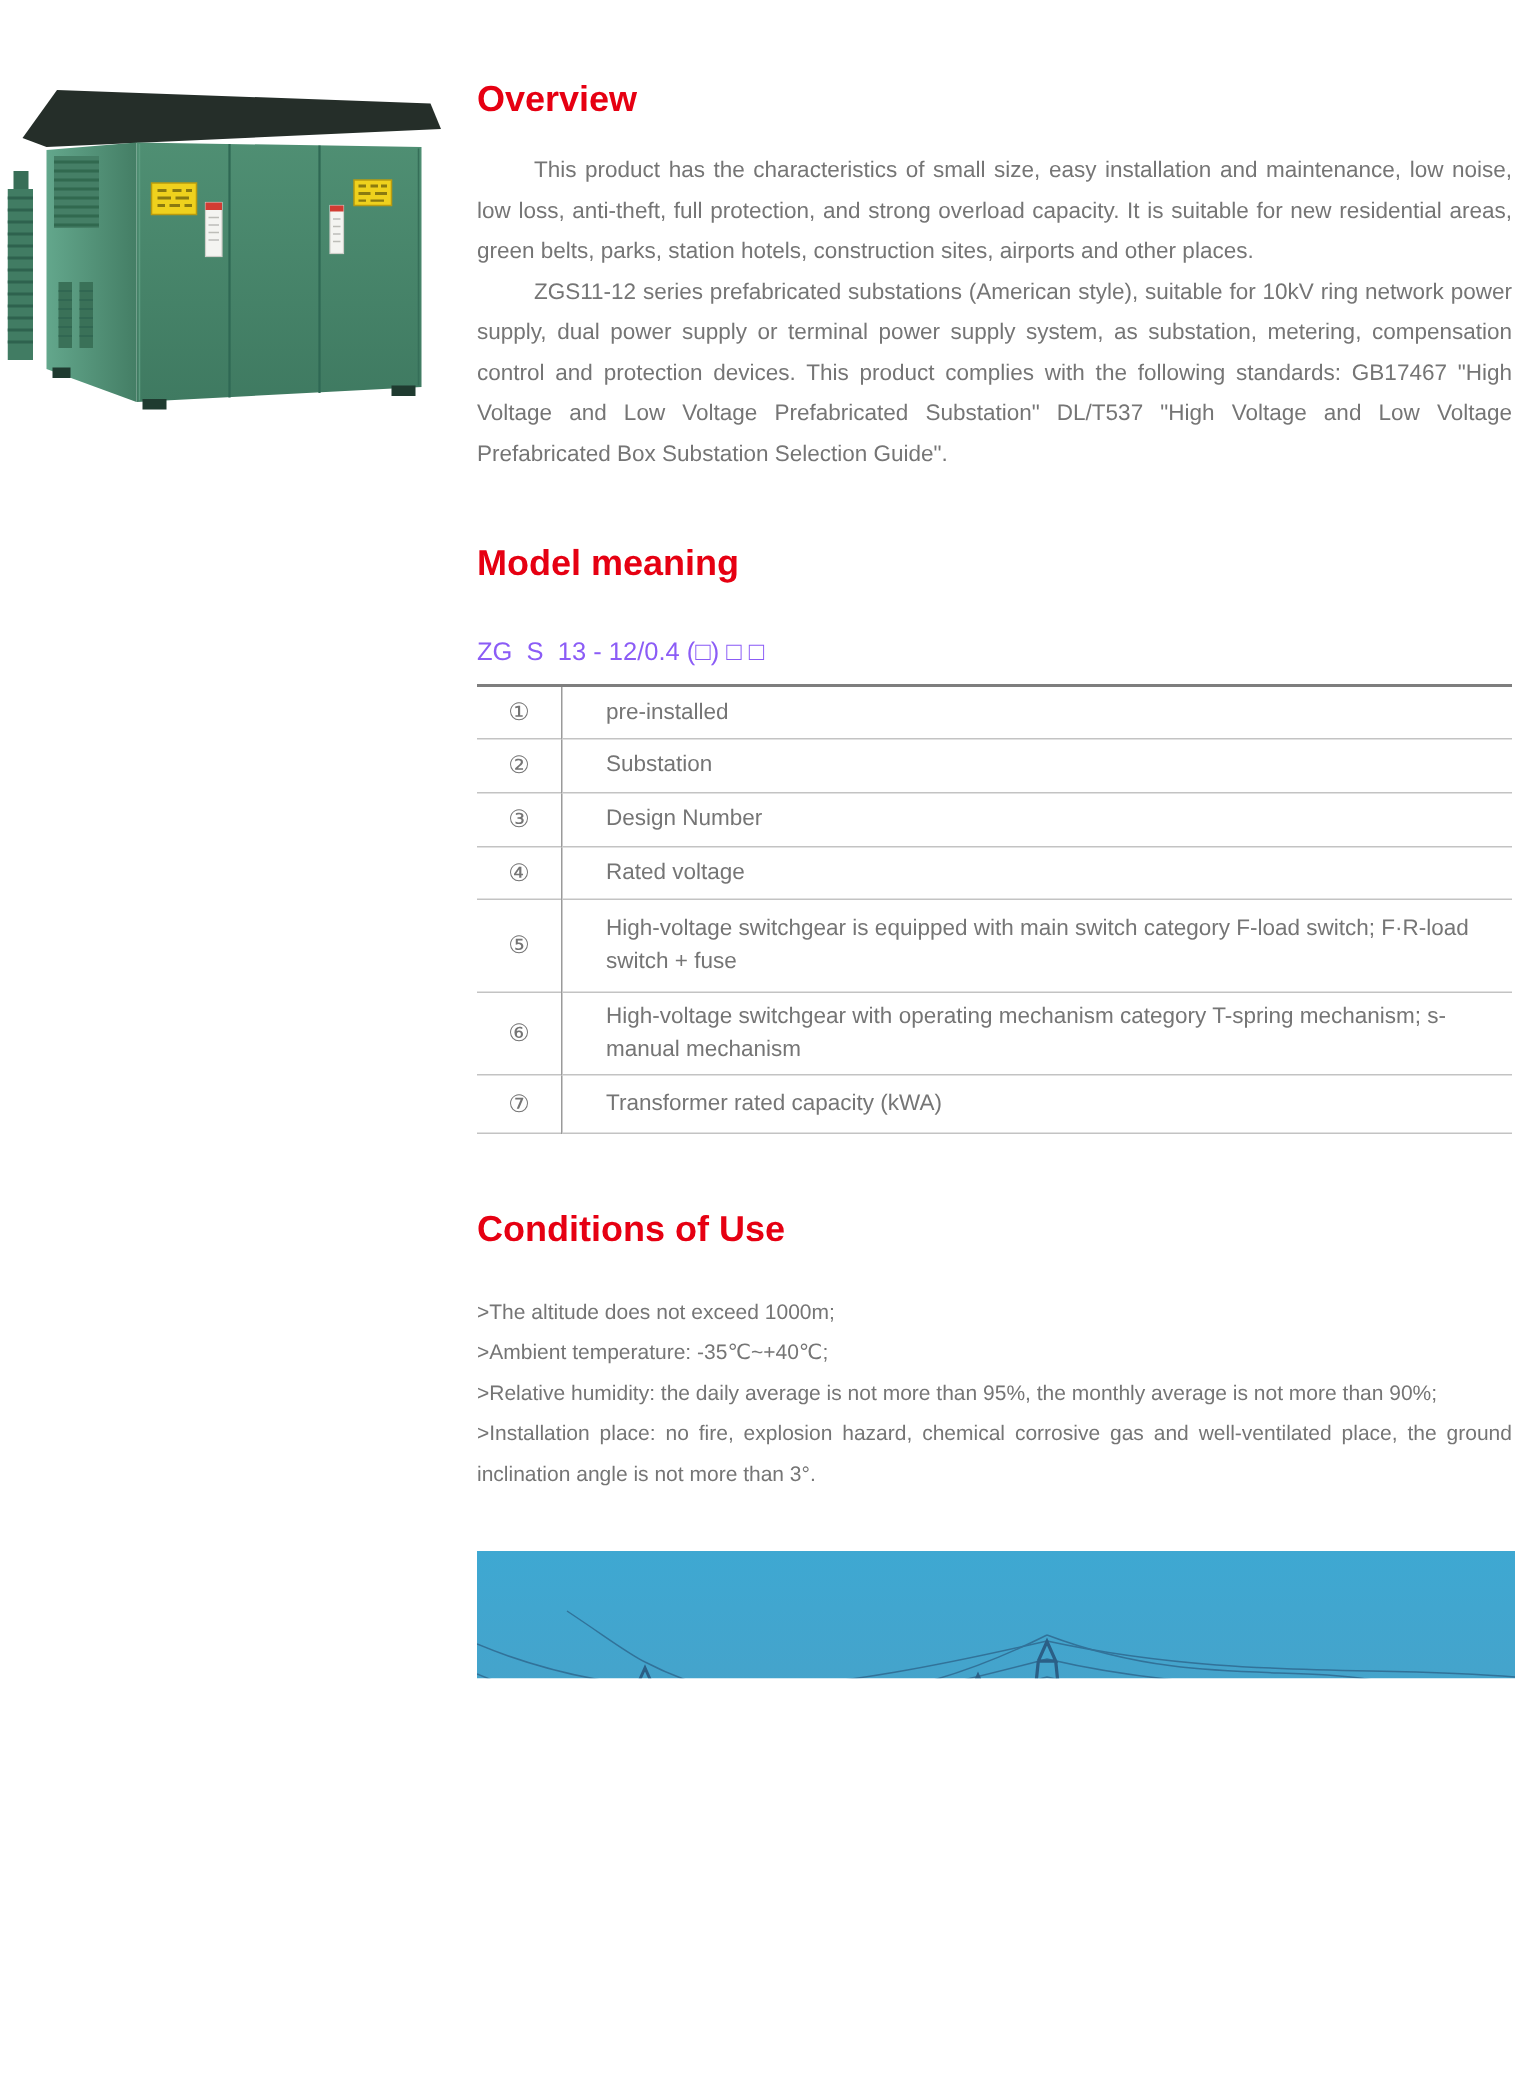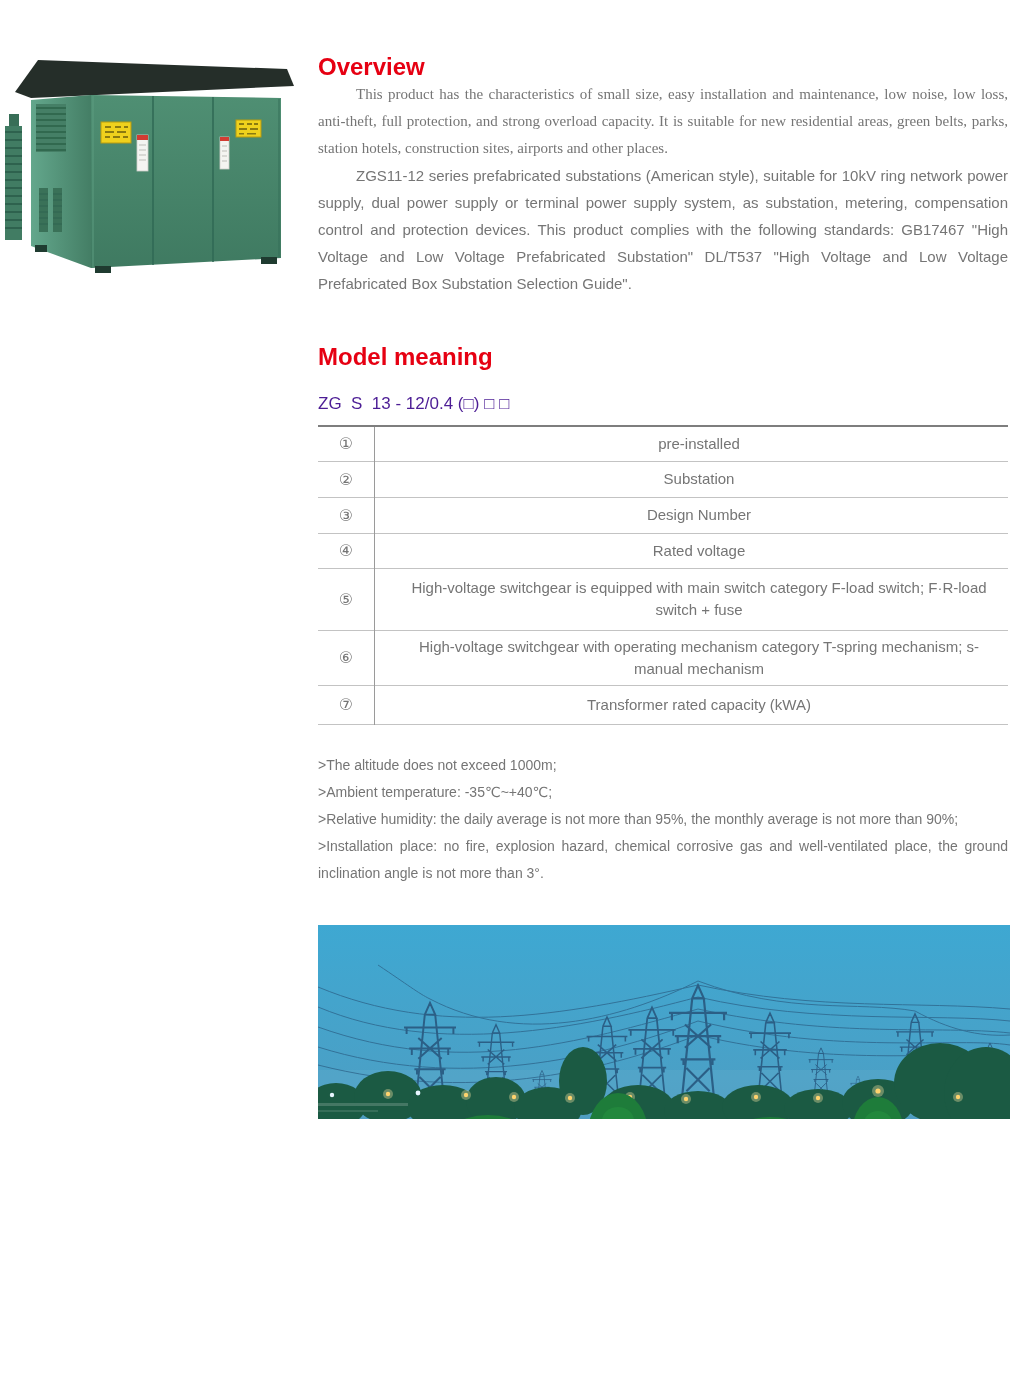--- a/index.html
+++ b/index.html
@@ -8,33 +8,33 @@
 
   .product-figure{position:absolute;left:5px;top:48px;width:290px;height:232px;}
 
   .content{position:absolute;left:318px;top:53px;width:690px;}
 
   h2.sec{margin:0;font-size:24px;line-height:28px;font-weight:700;color:#e60012;}
   #model-heading{margin-top:46px;}
   #cond-heading{margin-top:50px;}
 
   p.body{margin:0;font-size:15px;line-height:27px;color:#757575;text-align:justify;text-indent:38px;}
-  #para1{margin-top:0;font-family:Liberation Serif, serif;}
-
-  .model-line{margin-top:23px;font-size:17px;line-height:20px;color:#4c1d95;white-space:pre;}
+  #para1{margin-top:19px;}
+
+  .model-line{margin-top:35px;font-size:17px;line-height:20px;color:#8b5cf6;white-space:pre;}
   .digits-row{margin-top:9px;font-size:16px;line-height:18px;color:#6f6f6f;}
   .digits-row span{display:inline-block;}
   .dg0{margin-left:3px;} .dg1{margin-left:10px;} .dg2{margin-left:7px;}
   .dg3{margin-left:34px;} .dg4{margin-left:29px;} .dg5{margin-left:8px;} .dg6{margin-left:5px;}
 
   table.spec{margin-top:11px;width:690px;border-collapse:collapse;border-top:2px solid #7e7e7e;border-bottom:1px solid #c3c3c3;table-layout:fixed;}
   table.spec tr{border-bottom:1px solid #c3c3c3;}
   table.spec td{vertical-align:middle;}
   td.num{width:54px;text-align:center;font-size:16px;color:#757575;border-right:1px solid #9a9a9a;}
-  td.desc{padding:5px 14px 5px 29px;font-size:15px;line-height:22px;color:#757575;text-align:center;}
+  td.desc{padding:5px 14px 5px 29px;font-size:15px;line-height:22px;color:#757575;text-align:left;}
   tr.h35{height:35px;} tr.h36{height:36px;} tr.h62{height:62px;} tr.h54{height:54px;} tr.h39{height:39px;}
 
   .cond-list{margin-top:27px;}
   .cond-list p{margin:0;font-size:14px;line-height:27px;color:#757575;text-align:justify;}
 
   .photo{margin-top:38px;width:692px;height:255px;display:block;}
 </style>
 </head>
 <body>
 
@@ -202,20 +202,21 @@
           <td class="num">⑥</td>
           <td class="desc">High-voltage switchgear with operating mechanism category T-spring mechanism; s-manual mechanism</td>
         </tr>
         <tr class="h39">
           <td class="num">⑦</td>
           <td class="desc">Transformer rated capacity (kWA)</td>
         </tr>
       </tbody>
     </table>
 
+    <h2 class="sec" id="cond-heading">Conditions of Use</h2>
 
     <div class="cond-list">
       <p>&gt;The altitude does not exceed 1000m;</p>
       <p>&gt;Ambient temperature: -35℃~+40℃;</p>
       <p>&gt;Relative humidity: the daily average is not more than 95%, the monthly average is not more than 90%;</p>
       <p>&gt;Installation place: no fire, explosion hazard, chemical corrosive gas and well-ventilated place, the ground inclination angle is not more than 3°.</p>
     </div>
 
     <svg class="photo" viewBox="0 0 692 255" xmlns="http://www.w3.org/2000/svg">
       <defs>

